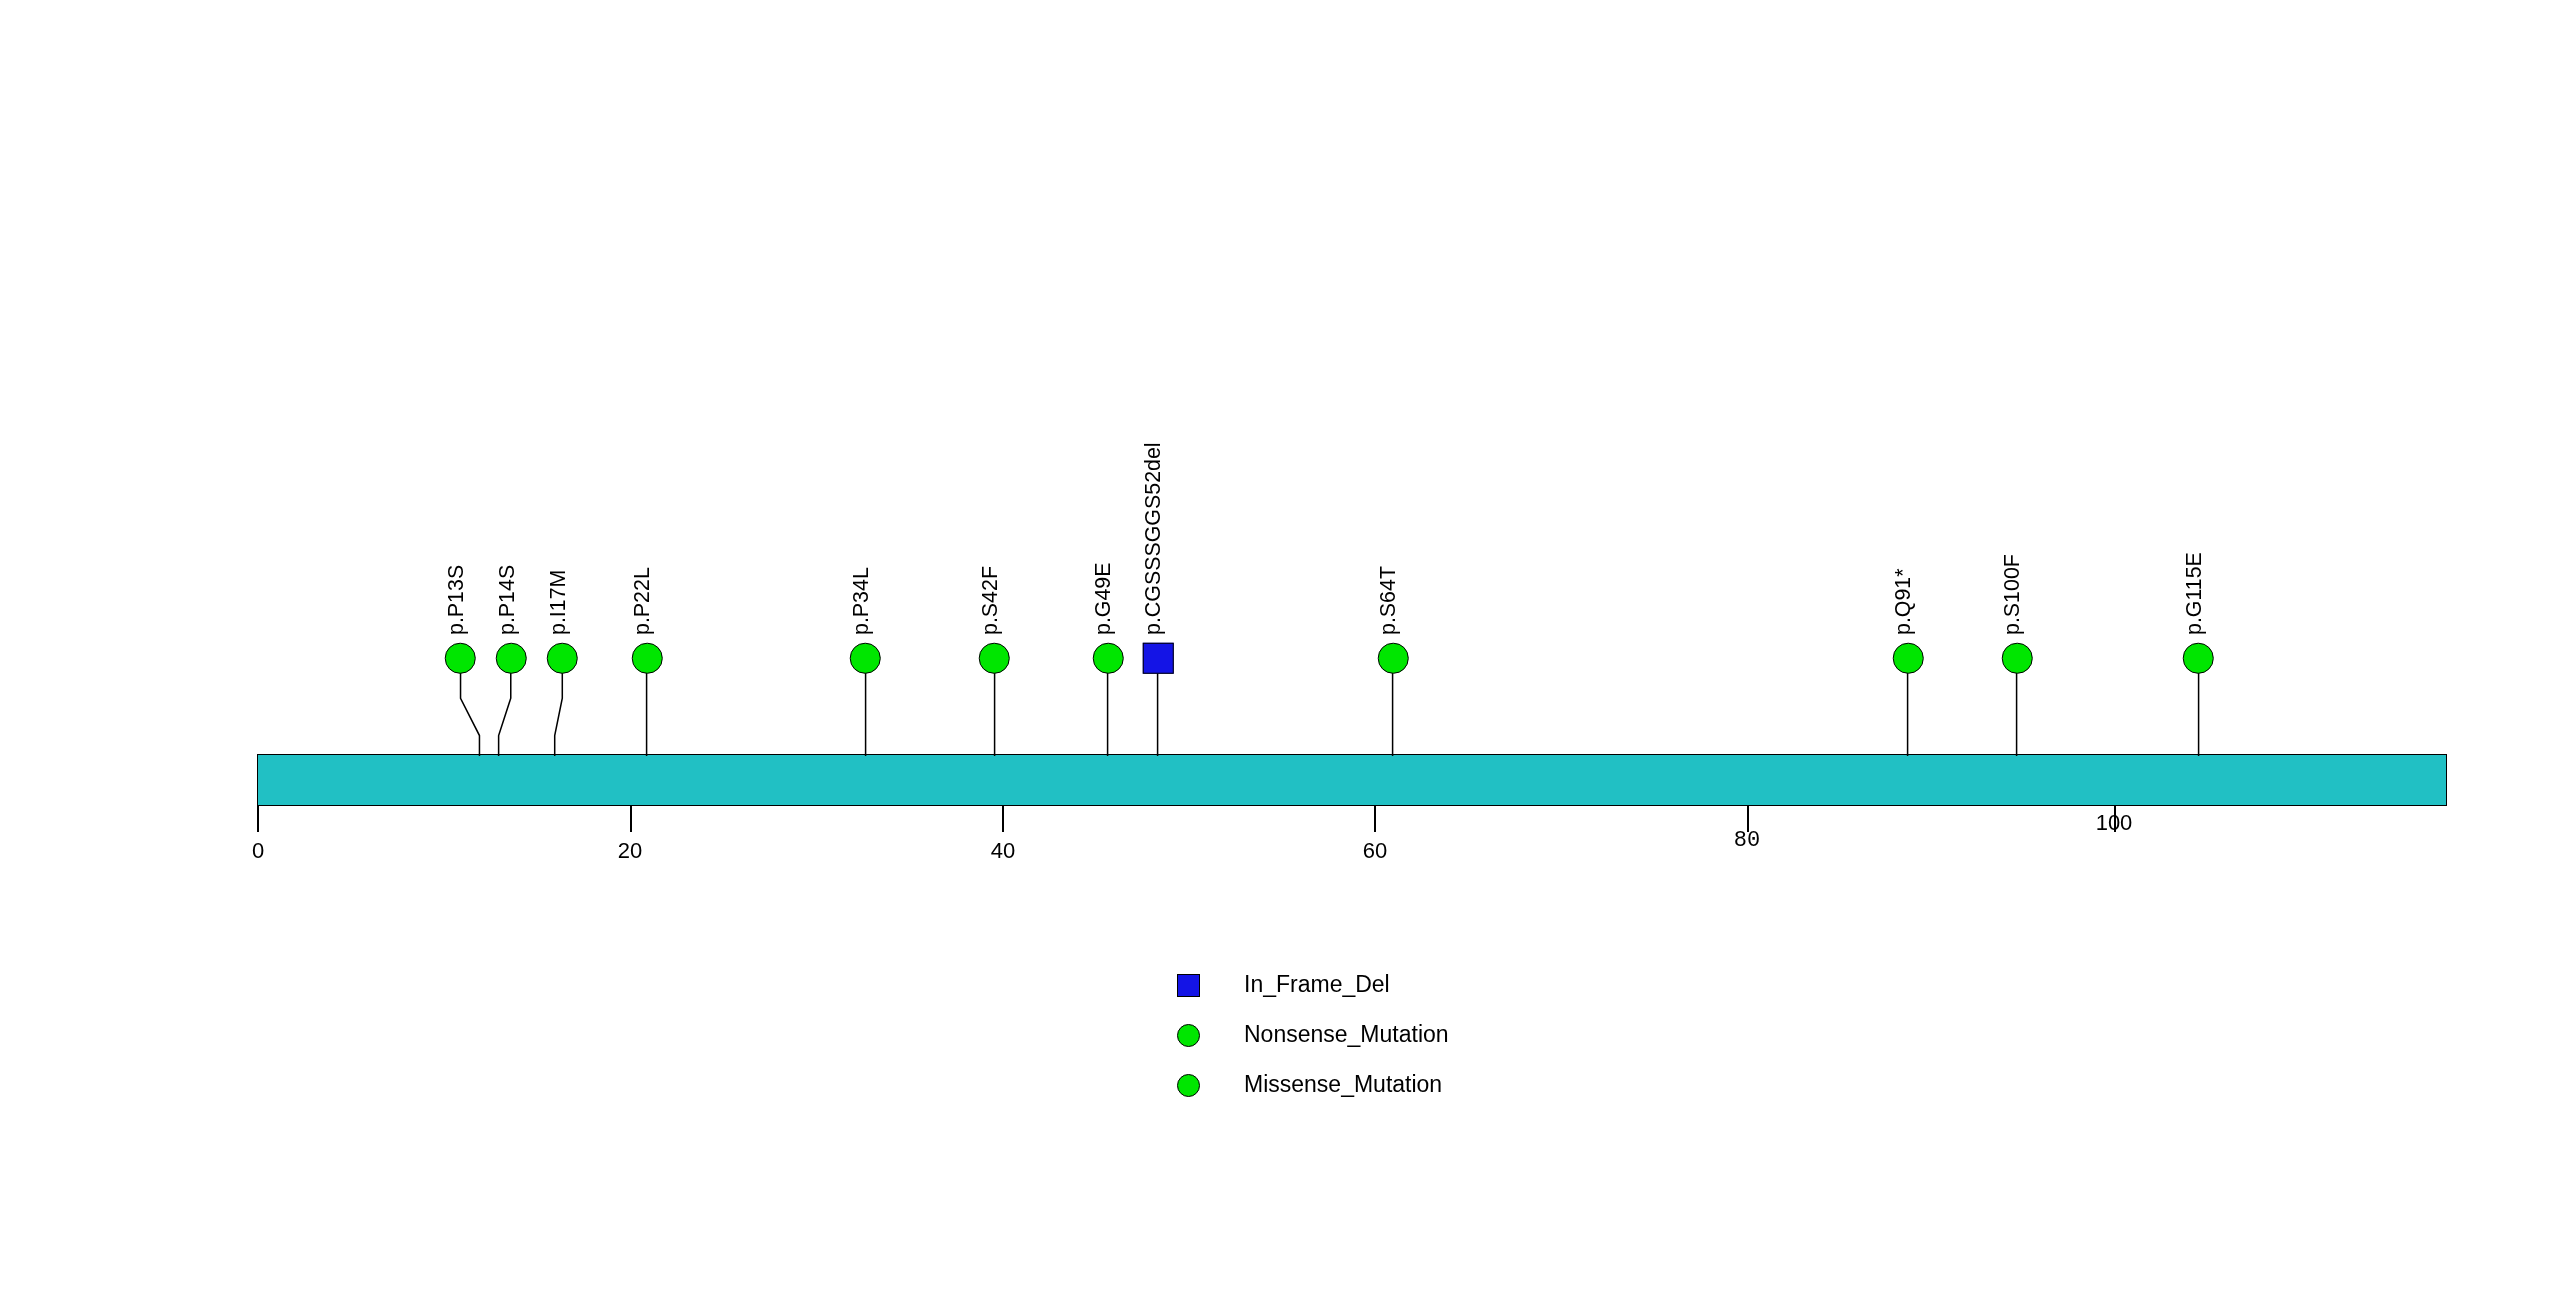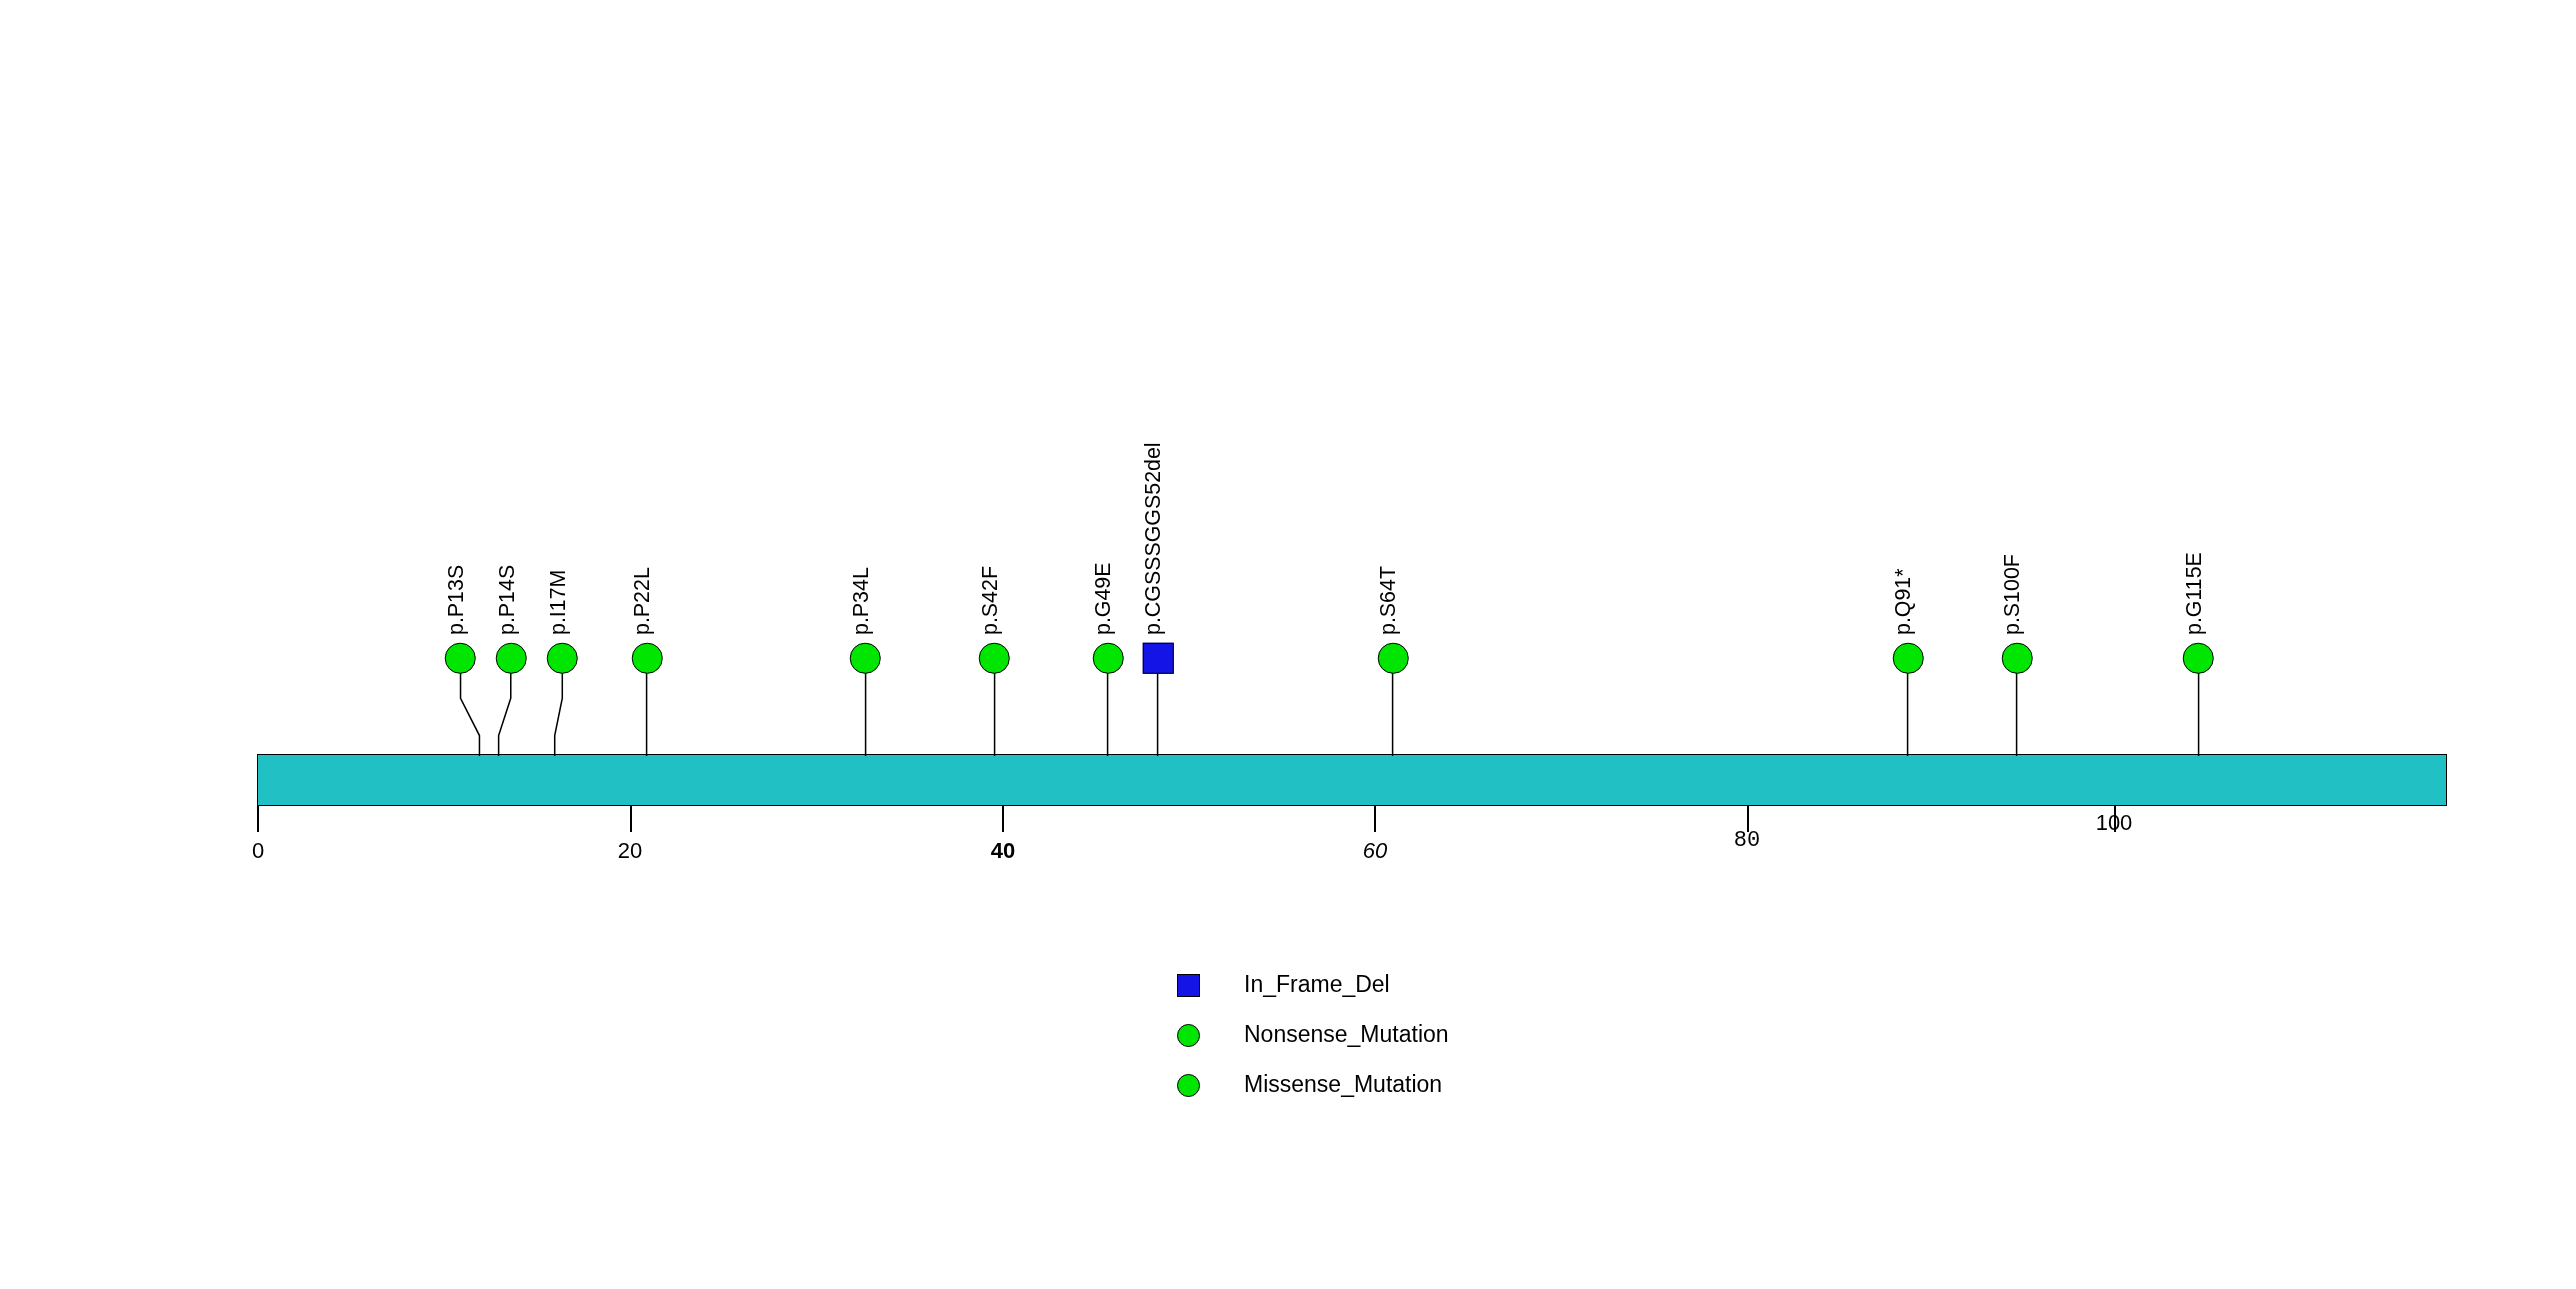--- a/index.html
+++ b/index.html
@@ -66,23 +66,23 @@
 <div id="stage">
 
   <div id="protein-bar" style="left: 257px; top: 754px; width: 2190px; height: 52px; background: rgb(33, 192, 196); border-color: rgb(0, 0, 0);"></div>
 
   <div id="axis-layer">
       <div class="axis-tick" style="left: 257px; top: 806px; height: 26px;"></div>
       <div class="axis-tick-label" style="left: 258px; top: 838px;">0</div>
       <div class="axis-tick" style="left: 630px; top: 806px; height: 26px;"></div>
       <div class="axis-tick-label" style="left: 630px; top: 838px; text-align: right;">20</div>
       <div class="axis-tick" style="left: 1002px; top: 806px; height: 26px;"></div>
-      <div class="axis-tick-label" style="left: 1003px; top: 838px; font-weight: bold;">40</div>
+      <div class="axis-tick-label" style="left: 1003px; top: 838px;">40</div>
       <div class="axis-tick" style="left: 1374px; top: 806px; height: 26px;"></div>
-      <div class="axis-tick-label" style="left: 1375px; top: 838px; font-style: italic;">60</div>
+      <div class="axis-tick-label" style="left: 1375px; top: 838px;">60</div>
       <div class="axis-tick" style="left: 1747px; top: 806px; height: 26px;"></div>
       <div class="axis-tick-label" style="left: 1747px; top: 828px; font-family: Liberation Mono, monospace;">80</div>
       <div class="axis-tick" style="left: 2114px; top: 806px; height: 26px;"></div>
       <div class="axis-tick-label" style="left: 2114px; top: 794px; margin-top: 16px;">100</div>
     </div>
 
   <div id="lolli-layer">
       <svg class="lolli-stem" width="28" height="85" style="left: 456px; top: 671px;" viewBox="0 0 37 112">
         <polyline points="6,0 6,35.84 31,85.12 31,112" fill="none" stroke="#000000" stroke-width="2"></polyline>
       </svg>

